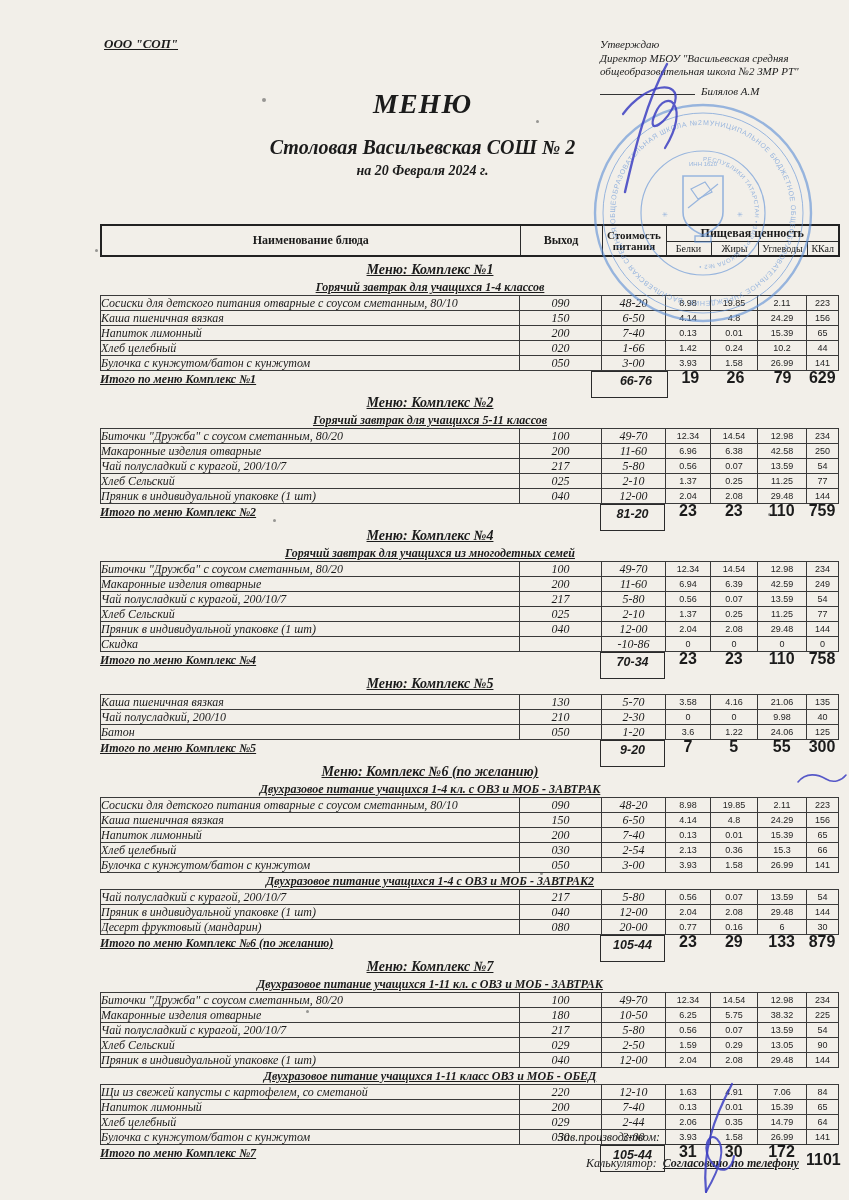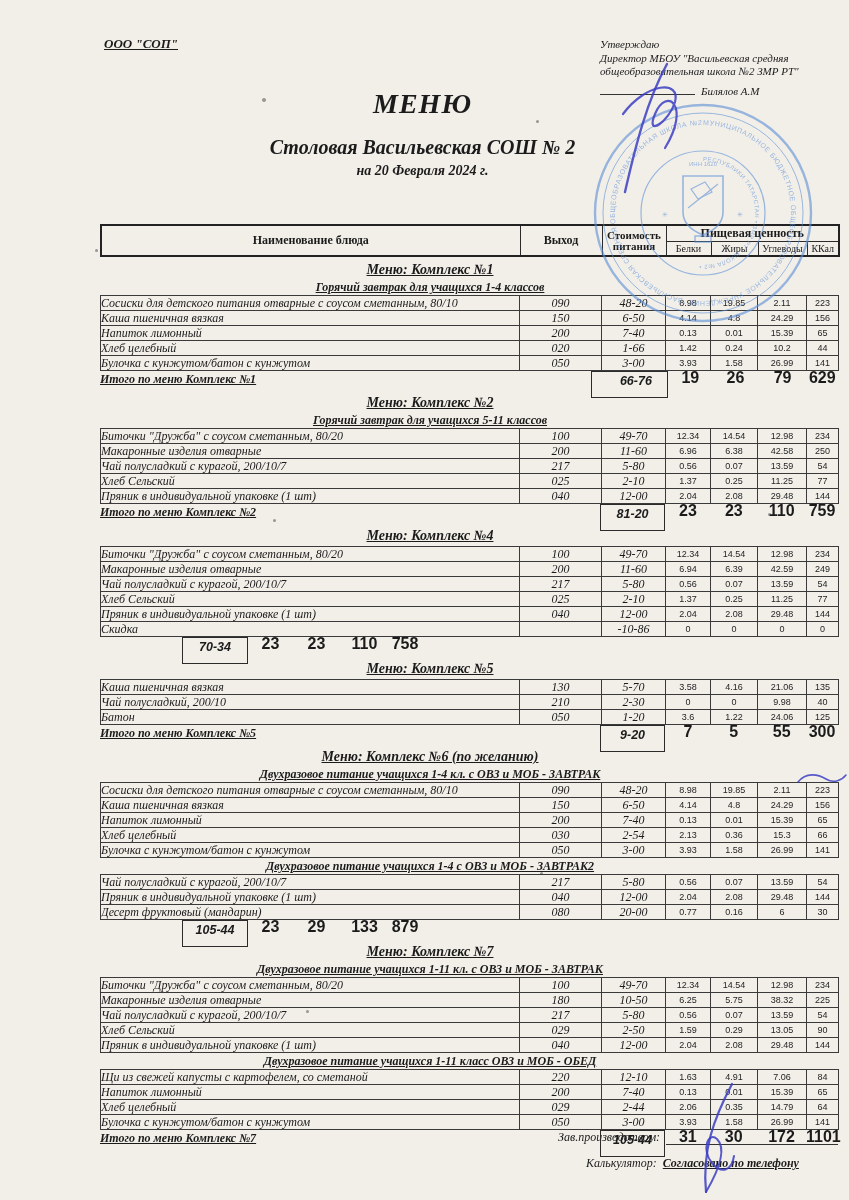--- a/index.html
+++ b/index.html
@@ -250,20 +250,21 @@
           <div style="width: 82px;"></div>
           <div class="t-price" style="width: 64px;">81-20</div>
           <div class="t-num" style="width: 45px;">23</div>
           <div class="t-num" style="width: 47px;">23</div>
           <div class="t-num" style="width: 49px;">110</div>
           <div class="t-num" style="width: 32px;">759</div>
         </div>
       </section>
       <section class="menu-section">
         <div class="section-title">Меню: Комплекс №4</div>
+        <div class="group-caption">Горячий завтрак для учащихся из многодетных семей</div>
         <table class="menu-table">
           <colgroup>
             <col style="width: 419px;">
             <col style="width: 82px;">
             <col style="width: 64px;">
             <col style="width: 45px;">
             <col style="width: 47px;">
             <col style="width: 49px;">
             <col style="width: 32px;">
           </colgroup>
@@ -318,20 +319,21 @@
               <td class="c-out"></td>
               <td class="c-price">-10-86</td>
               <td class="c-num">0</td>
               <td class="c-num">0</td>
               <td class="c-num">0</td>
               <td class="c-num">0</td>
             </tr>
           </tbody>
         </table>
         <div class="total-row">
+          <div class="t-label" style="width: 419px;"><span class="t-underline">Итого по меню Комплекс №4</span></div>
           <div style="width: 82px;"></div>
           <div class="t-price" style="width: 64px;">70-34</div>
           <div class="t-num" style="width: 45px;">23</div>
           <div class="t-num" style="width: 47px;">23</div>
           <div class="t-num" style="width: 49px;">110</div>
           <div class="t-num" style="width: 32px;">758</div>
         </div>
       </section>
       <section class="menu-section">
         <div class="section-title">Меню: Комплекс №5</div>
@@ -481,20 +483,21 @@
               <td class="c-out">080</td>
               <td class="c-price">20-00</td>
               <td class="c-num">0.77</td>
               <td class="c-num">0.16</td>
               <td class="c-num">6</td>
               <td class="c-num">30</td>
             </tr>
           </tbody>
         </table>
         <div class="total-row">
+          <div class="t-label" style="width: 419px;"><span class="t-underline">Итого по меню Комплекс №6 (по желанию)</span></div>
           <div style="width: 82px;"></div>
           <div class="t-price" style="width: 64px;">105-44</div>
           <div class="t-num" style="width: 45px;">23</div>
           <div class="t-num" style="width: 47px;">29</div>
           <div class="t-num" style="width: 49px;">133</div>
           <div class="t-num" style="width: 32px;">879</div>
         </div>
       </section>
       <section class="menu-section">
         <div class="section-title">Меню: Комплекс №7</div>
@@ -607,21 +610,21 @@
             </tr>
           </tbody>
         </table>
         <div class="total-row">
           <div class="t-label" style="width: 419px;"><span class="t-underline">Итого по меню Комплекс №7</span></div>
           <div style="width: 82px;"></div>
           <div class="t-price" style="width: 64px;">105-44</div>
           <div class="t-num" style="width: 45px;">31</div>
           <div class="t-num" style="width: 47px;">30</div>
           <div class="t-num" style="width: 49px;">172</div>
-          <div class="t-num" style="width: 32px;">1101</div>
+          <div class="t-num" style="width: 32px; margin-top: 8px;">1101</div>
         </div>
       </section>
     </div>
 </div>
 
 <div class="footer">
   <div class="f-line1">
     <span>Зав.производством:</span>
     <span class="f-rule"></span>
   </div>

